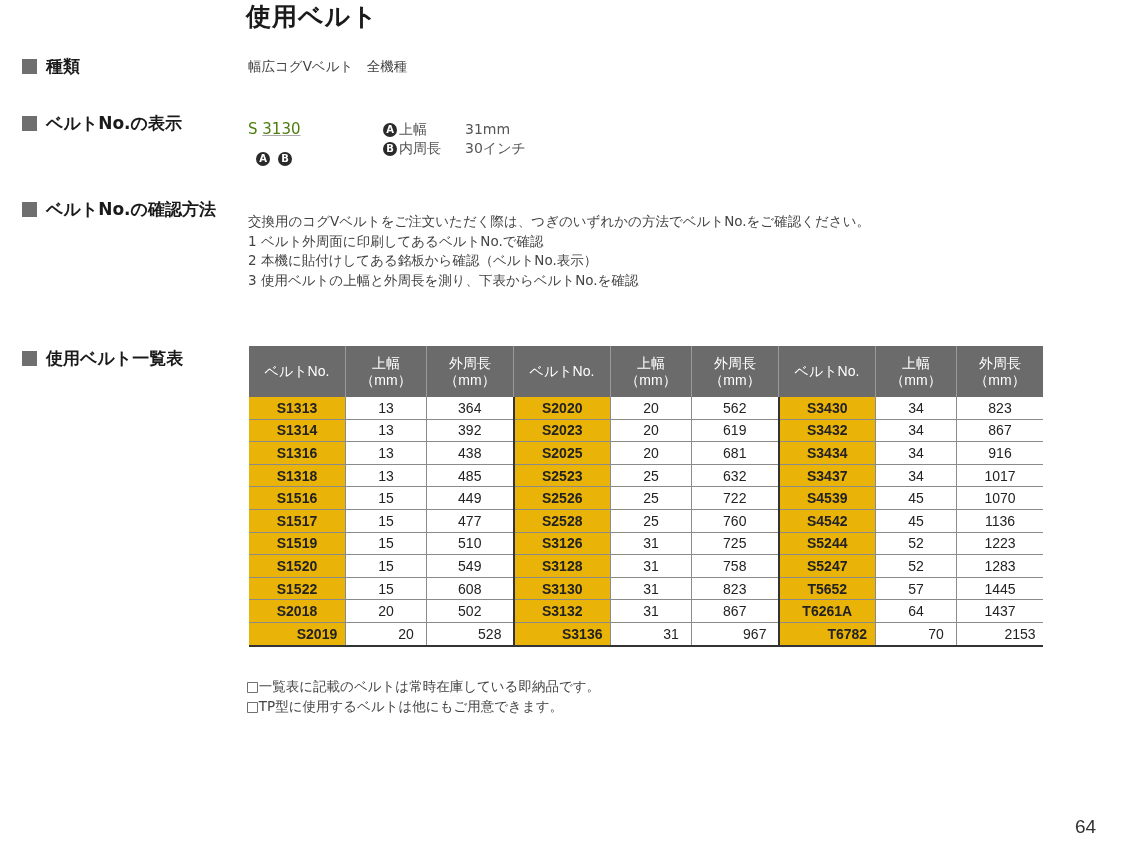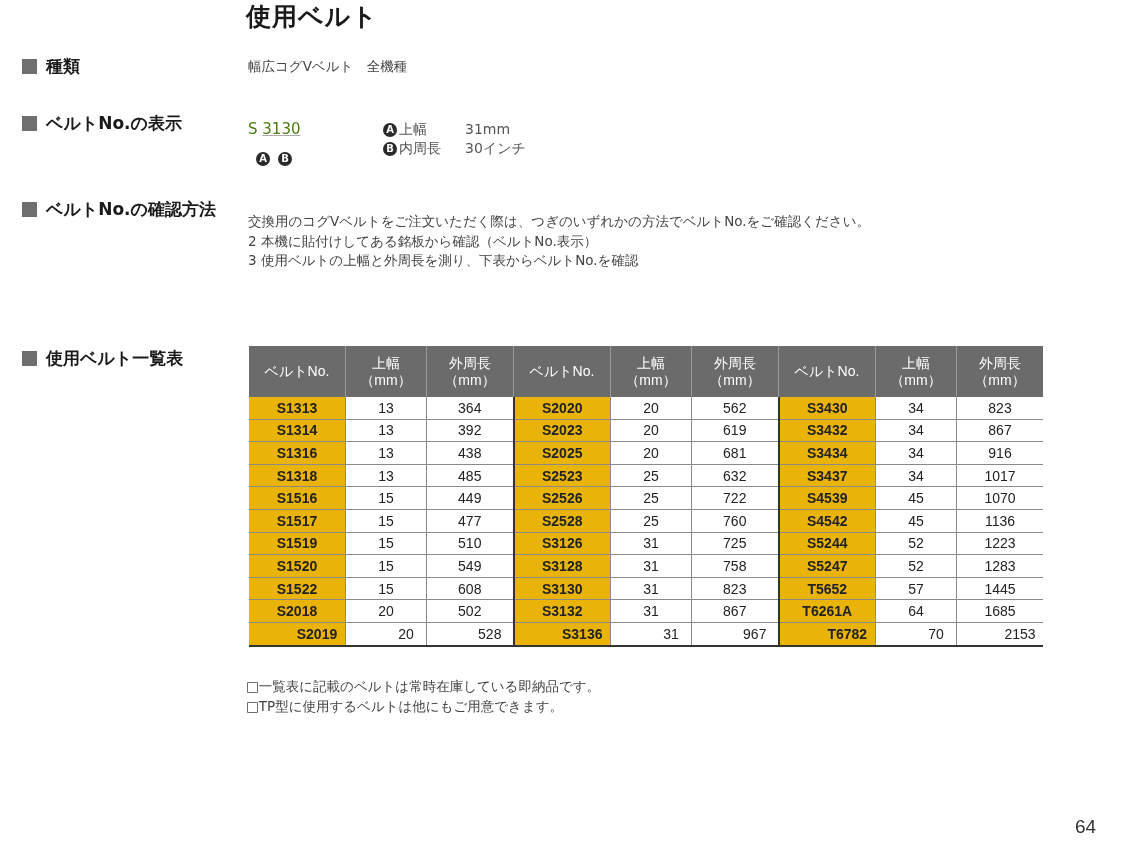--- a/index.html
+++ b/index.html
@@ -90,20 +90,21 @@
     <span>30インチ</span>
   </div>
 </div>
 
 <div class="sec-head" style="top:198px;">
   <span class="sq"></span>
   <span>ベルトNo.の確認方法</span>
 </div>
 <div class="body-text method">
   <div>交換用のコグVベルトをご注文いただく際は、つぎのいずれかの方法でベルトNo.をご確認ください。</div>
+  <div>1 ベルト外周面に印刷してあるベルトNo.で確認</div>
   <div>2 本機に貼付けしてある銘板から確認（ベルトNo.表示）</div>
   <div>3 使用ベルトの上幅と外周長を測り、下表からベルトNo.を確認</div>
 </div>
 
 <div class="sec-head" style="top:347px;">
   <span class="sq"></span>
   <span>使用ベルト一覧表</span>
 </div>
 
 <table class="belts">
@@ -222,21 +223,21 @@
       </tr>
       <tr>
         <td class="no">S2018</td>
         <td>20</td>
         <td>502</td>
         <td class="no grp-start">S3132</td>
         <td>31</td>
         <td>867</td>
         <td class="no grp-start">T6261A</td>
         <td>64</td>
-        <td>1685</td>
+        <td>1437</td>
       </tr>
       <tr>
         <td class="no">S2019</td>
         <td>20</td>
         <td>528</td>
         <td class="no grp-start">S3136</td>
         <td>31</td>
         <td>967</td>
         <td class="no grp-start">T6782</td>
         <td>70</td>

